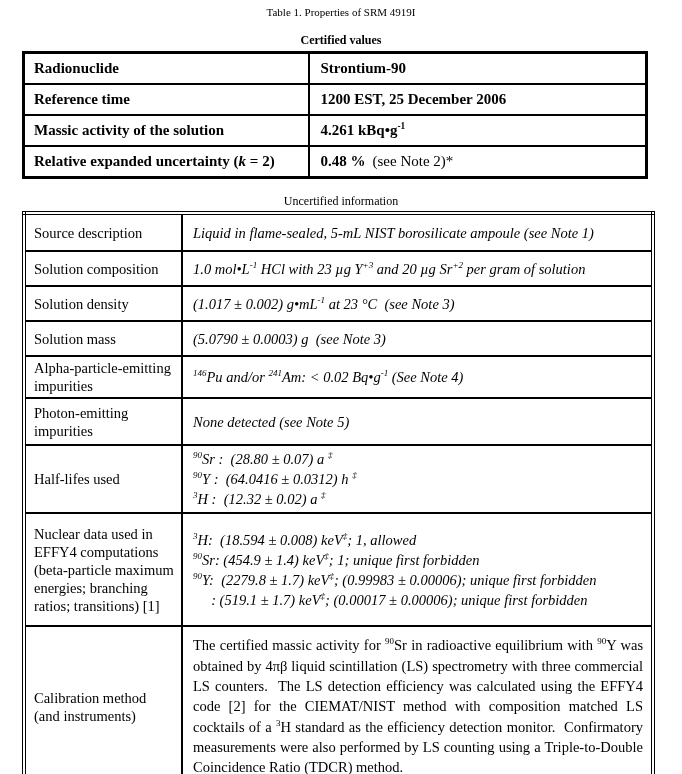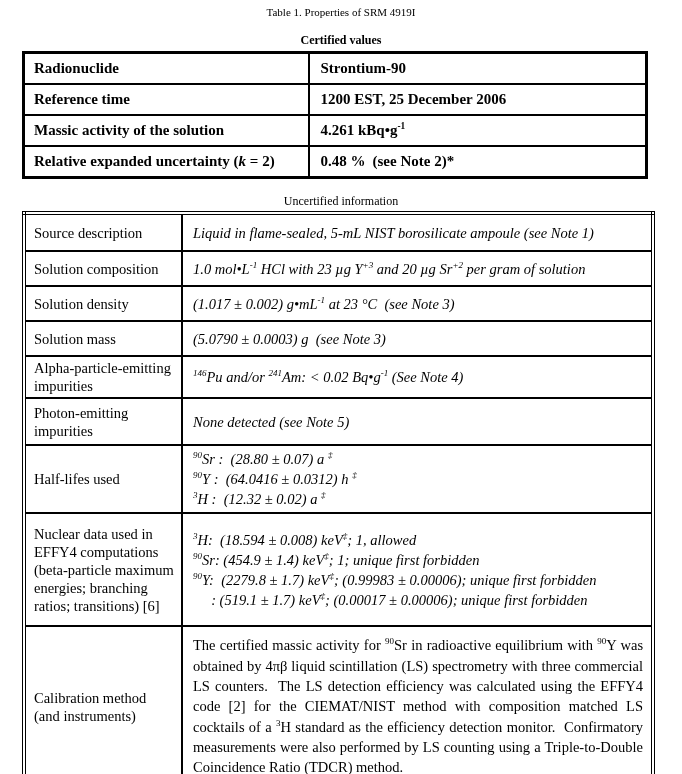--- a/index.html
+++ b/index.html
@@ -10,21 +10,21 @@
   }
   .page{position:relative;width:682px;height:774px;background:#fff;}
   .doc-title{padding-top:6px;text-align:center;font-size:11px;}
   .section-heading{text-align:center;font-size:12px;margin-top:15px;}
   .section-heading.bold{font-weight:bold;}
   table{border-collapse:collapse;table-layout:fixed;margin-left:22px;margin-top:3px;padding-left:17px;}
   table.certified{width:623px;border:3px solid #000;font-size:15px;font-weight:bold;}
   table.certified td{border:2px solid #000;height:27px;vertical-align:middle;}
   table.certified td.lbl{padding:1px 6px 1px 9px;}
   table.certified td.val{padding:1px 6px 1px 11px;}
-  table.certified .note{font-weight:bold;margin-left:7px;}
+  table.certified .note{font-weight:normal;margin-left:7px;}
   table.uncertified{width:629px;border:4px double #000;font-size:14.5px;margin-top:2px;}
   table.uncertified td{border:2px solid #000;vertical-align:middle;line-height:18px;}
   table.uncertified td.lbl{padding:2px 6px 2px 8px;border-radius:14px;}
   table.uncertified td.val{padding:2px 8px 2px 10px;}
   .vline{line-height:20px;font-style:italic;}
   .para{line-height:20.3px;text-align:justify;}
   sup{font-size:0.62em;line-height:0;vertical-align:super;}
   .r0 td{height:31px;}.r1 td{height:29px;}.r2 td{height:29px;}.r3 td{height:29px;}
   .r4 td{height:35px;}.r5 td{height:41px;}.r6 td{height:62px;}
   .r7 td{height:107px;}.r8 td{height:155px;}
@@ -109,21 +109,21 @@
       </tr>
       <tr class="r6">
         <td class="lbl">Half-lifes used</td>
         <td class="val">
           <div class="vline"><sup>90</sup>Sr :&nbsp; (28.80 ± 0.07) a <sup>‡</sup></div>
           <div class="vline"><sup>90</sup>Y :&nbsp; (64.0416 ± 0.0312) h <sup>‡</sup></div>
           <div class="vline"><sup>3</sup>H :&nbsp; (12.32 ± 0.02) a <sup>‡</sup></div>
         </td>
       </tr>
       <tr class="r7">
-        <td class="lbl">Nuclear data used in EFFY4 computations (beta-particle maximum energies; branching ratios; transitions) [6]</td>
+        <td class="lbl">Nuclear data used in EFFY4 computations (beta-particle maximum energies; branching ratios; transitions) [1]</td>
         <td class="val">
           <div class="vline"><sup>3</sup>H:&nbsp; (18.594 ± 0.008) keV<sup>‡</sup>; 1, allowed</div>
           <div class="vline"><sup>90</sup>Sr: (454.9 ± 1.4) keV<sup>‡</sup>; 1; unique first forbidden</div>
           <div class="vline"><sup>90</sup>Y:&nbsp; (2279.8 ± 1.7) keV<sup>‡</sup>; (0.99983 ± 0.00006); unique first forbidden</div>
           <div class="vline">&nbsp;&nbsp;&nbsp;&nbsp;&nbsp;: (519.1 ± 1.7) keV<sup>‡</sup>; (0.00017 ± 0.00006); unique first forbidden</div>
         </td>
       </tr>
       <tr class="r8">
         <td class="lbl">Calibration method (and instruments)</td>
         <td class="val">

